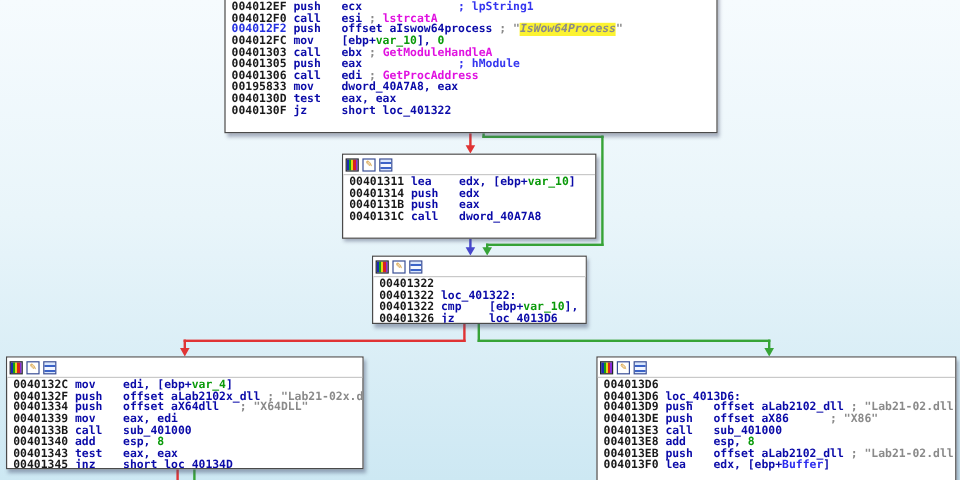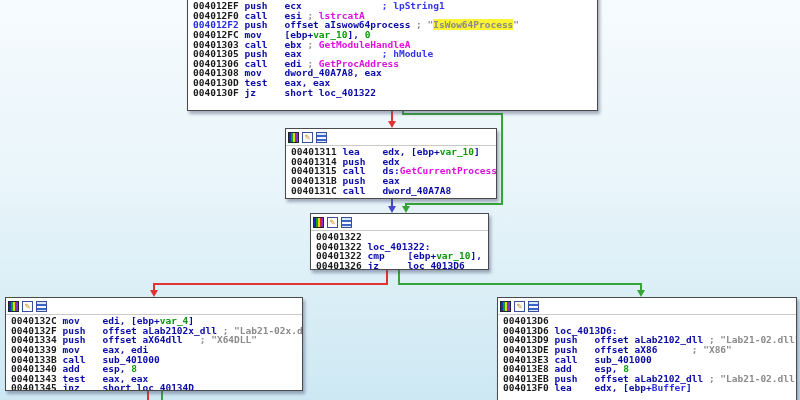--- a/index.html
+++ b/index.html
@@ -32,21 +32,21 @@
     font-weight:bold;letter-spacing:0;
   }
   .c-addr{color:var(--text_addr);}
   .c-sel{color:var(--text_addr_selected);}
   .c-def{color:var(--text_default);text-align:right;}
   .c-cmt{color:var(--text_comment);margin-top:40px;}
   .c-str{color:var(--text_string);}
   .c-imp{color:var(--text_import);}
   .c-grn{color:var(--text_stackvar);}
   .c-blu{color:var(--text_named_blue);}
-  .c-hl{color:var(--text_string);background:var(--highlight_bg);}
+  .c-hl{color:var(--text_string);background:var(--highlight_bg);font-style:italic;}
   .es{position:absolute;}
   .es-red{background:var(--edge_red);}
   .es-grn{background:var(--edge_green);}
   .es-blu{background:var(--edge_blue);}
   .arr{position:absolute;width:0;height:0;border-left:4px solid transparent;border-right:4px solid transparent;}
   .arr-red{border-top:7px solid var(--edge_red);}
   .arr-grn{border-top:7px solid var(--edge_green);}
   .arr-blu{border-top:7px solid var(--edge_blue);}
 </style>
 </head>
@@ -82,36 +82,35 @@
 
   <div class="node" style="left:187px;top:-7px;width:411px;height:118px">
     <div class="code" style="padding-top:7px">
         <div class="line"><span class="c-addr">004012EF</span><span class="c-def"> push   ecx              </span><span class="c-cmt">; lpString1</span></div>
         <div class="line"><span class="c-addr">004012F0</span><span class="c-def"> call   esi </span><span class="c-str">; </span><span class="c-imp">lstrcatA</span></div>
         <div class="line"><span class="c-sel">004012F2</span><span class="c-def"> push   offset aIswow64process </span><span class="c-str">; "</span><span class="c-hl">IsWow64Process</span><span class="c-str">"</span></div>
         <div class="line"><span class="c-addr">004012FC</span><span class="c-def"> mov    [ebp+</span><span class="c-grn">var_10</span><span class="c-def">], </span><span class="c-grn">0</span></div>
         <div class="line"><span class="c-addr">00401303</span><span class="c-def"> call   ebx </span><span class="c-str">; </span><span class="c-imp">GetModuleHandleA</span></div>
         <div class="line"><span class="c-addr">00401305</span><span class="c-def"> push   eax              </span><span class="c-cmt">; hModule</span></div>
         <div class="line"><span class="c-addr">00401306</span><span class="c-def"> call   edi </span><span class="c-str">; </span><span class="c-imp">GetProcAddress</span></div>
-        <div class="line"><span class="c-addr">00401308</span><span class="c-def"> mov    dword_40A7A8, eax</span></div>
+        <div class="line"><span class="c-addr">00195833</span><span class="c-def"> mov    dword_40A7A8, eax</span></div>
         <div class="line"><span class="c-addr">0040130D</span><span class="c-def"> test   eax, eax</span></div>
         <div class="line"><span class="c-addr">0040130F</span><span class="c-def"> jz     short loc_401322</span></div>
       </div>
   </div>
 
   <div class="node" style="left:285px;top:128px;width:212px;height:71px">
     <div class="titlebar">
         <span class="tb-icon ic-palette"></span>
         <span class="tb-icon ic-edit">✎</span>
         <span class="tb-icon ic-group"></span>
       </div>
     <div class="code">
         <div class="line"><span class="c-addr">00401311</span><span class="c-def"> lea    edx, [ebp+</span><span class="c-grn">var_10</span><span class="c-def">]</span></div>
         <div class="line"><span class="c-addr">00401314</span><span class="c-def"> push   edx</span></div>
-        <div class="line"><span class="c-addr">00401315</span><span class="c-def"> call   ds:</span><span class="c-imp">GetCurrentProcess</span></div>
         <div class="line"><span class="c-addr">0040131B</span><span class="c-def"> push   eax</span></div>
         <div class="line"><span class="c-addr">0040131C</span><span class="c-def"> call   dword_40A7A8</span></div>
       </div>
   </div>
 
   <div class="node" style="left:310px;top:213px;width:179px;height:57px">
     <div class="titlebar">
         <span class="tb-icon ic-palette"></span>
         <span class="tb-icon ic-edit">✎</span>
         <span class="tb-icon ic-group"></span>

